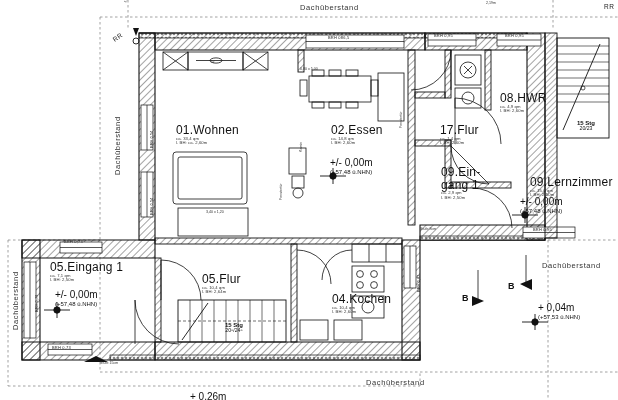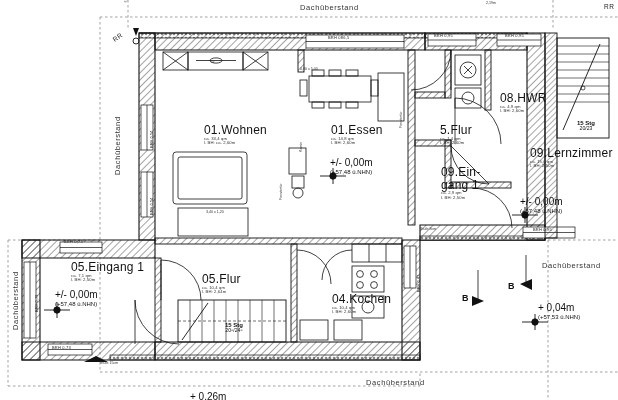--- a/index.html
+++ b/index.html
@@ -268,71 +268,71 @@
     <line x1="478" y1="301" x2="478" y2="270" stroke="#111" stroke-width="0.8"></line>
     <line x1="526" y1="284" x2="526" y2="255" stroke="#111" stroke-width="0.8"></line>
   </g>
 
   <g>
     <circle cx="136" cy="41" r="3" fill="none" stroke="#111" stroke-width="0.9"></circle>
     <path d="M133,28 L139,28 L136,36 Z" fill="#111"></path>
   </g>
 </svg>
 
-<div class="lbl" style="left:204px;top:124px">
+<div class="lbl" style="left:176px;top:124px">
   <div class="room-name">01.Wohnen</div>
   <div class="room-sub">ca. 33,4 qm</div>
   <div class="room-sub">l. BH: ca. 2,60m</div>
 </div>
 
 <div class="lbl" style="left:331px;top:124px">
-  <div class="room-name">01.Essen</div>
+  <div class="room-name">02.Essen</div>
   <div class="room-sub">ca. 14,8 qm</div>
   <div class="room-sub">l. BH: 2,60m</div>
 </div>
 
 <div class="lbl" style="left:332px;top:293px">
   <div class="room-name">04.Kochen</div>
   <div class="room-sub">ca. 10,4 qm</div>
   <div class="room-sub">l. BH: 2,60m</div>
 </div>
 
 <div class="lbl" style="left:202px;top:273px">
   <div class="room-name">05.Flur</div>
   <div class="room-sub">ca. 10,4 qm</div>
   <div class="room-sub">l. BH: 2,64m</div>
 </div>
 
-<div class="lbl" style="left:71px;top:261px">
+<div class="lbl" style="left:50px;top:261px">
   <div class="room-name">05.Eingang 1</div>
   <div class="room-sub">ca. 7,1 qm</div>
   <div class="room-sub">l. BH: 2,50m</div>
 </div>
 
 <div class="lbl" style="left:441px;top:166px">
   <div class="room-name">09.Ein-</div>
   <div class="room-name">gang 1</div>
   <div class="room-sub">ca. 2,9 qm</div>
   <div class="room-sub">l. BH: 2,50m</div>
 </div>
 
 <div class="lbl" style="left:500px;top:92px">
   <div class="room-name">08.HWR</div>
   <div class="room-sub">ca. 4,9 qm</div>
   <div class="room-sub">l. BH: 2,60m</div>
 </div>
 
-<div class="lbl" style="left:530px;top:147px">
+<div class="lbl" style="left:530px;top:176px">
   <div class="room-name">09.Lernzimmer</div>
   <div class="room-sub">ca. 15,0 qm</div>
   <div class="room-sub">l. BH: 2,50m</div>
 </div>
 
 <div class="lbl" style="left:440px;top:124px">
-  <div class="room-name">5.Flur</div>
+  <div class="room-name">17.Flur</div>
   <div class="room-sub">ca. 1,4 qm</div>
   <div class="room-sub">l. BH: 2,60m</div>
 </div>
 
 <div class="lbl" style="left:330px;top:158px">
   <div class="hgt-main">+/- 0,00m</div>
   <div class="hgt-sub">(+57,48 ü.NHN)</div>
 </div>
 <div class="lbl" style="left:55px;top:290px">
   <div class="hgt-main">+/- 0,00m</div>

